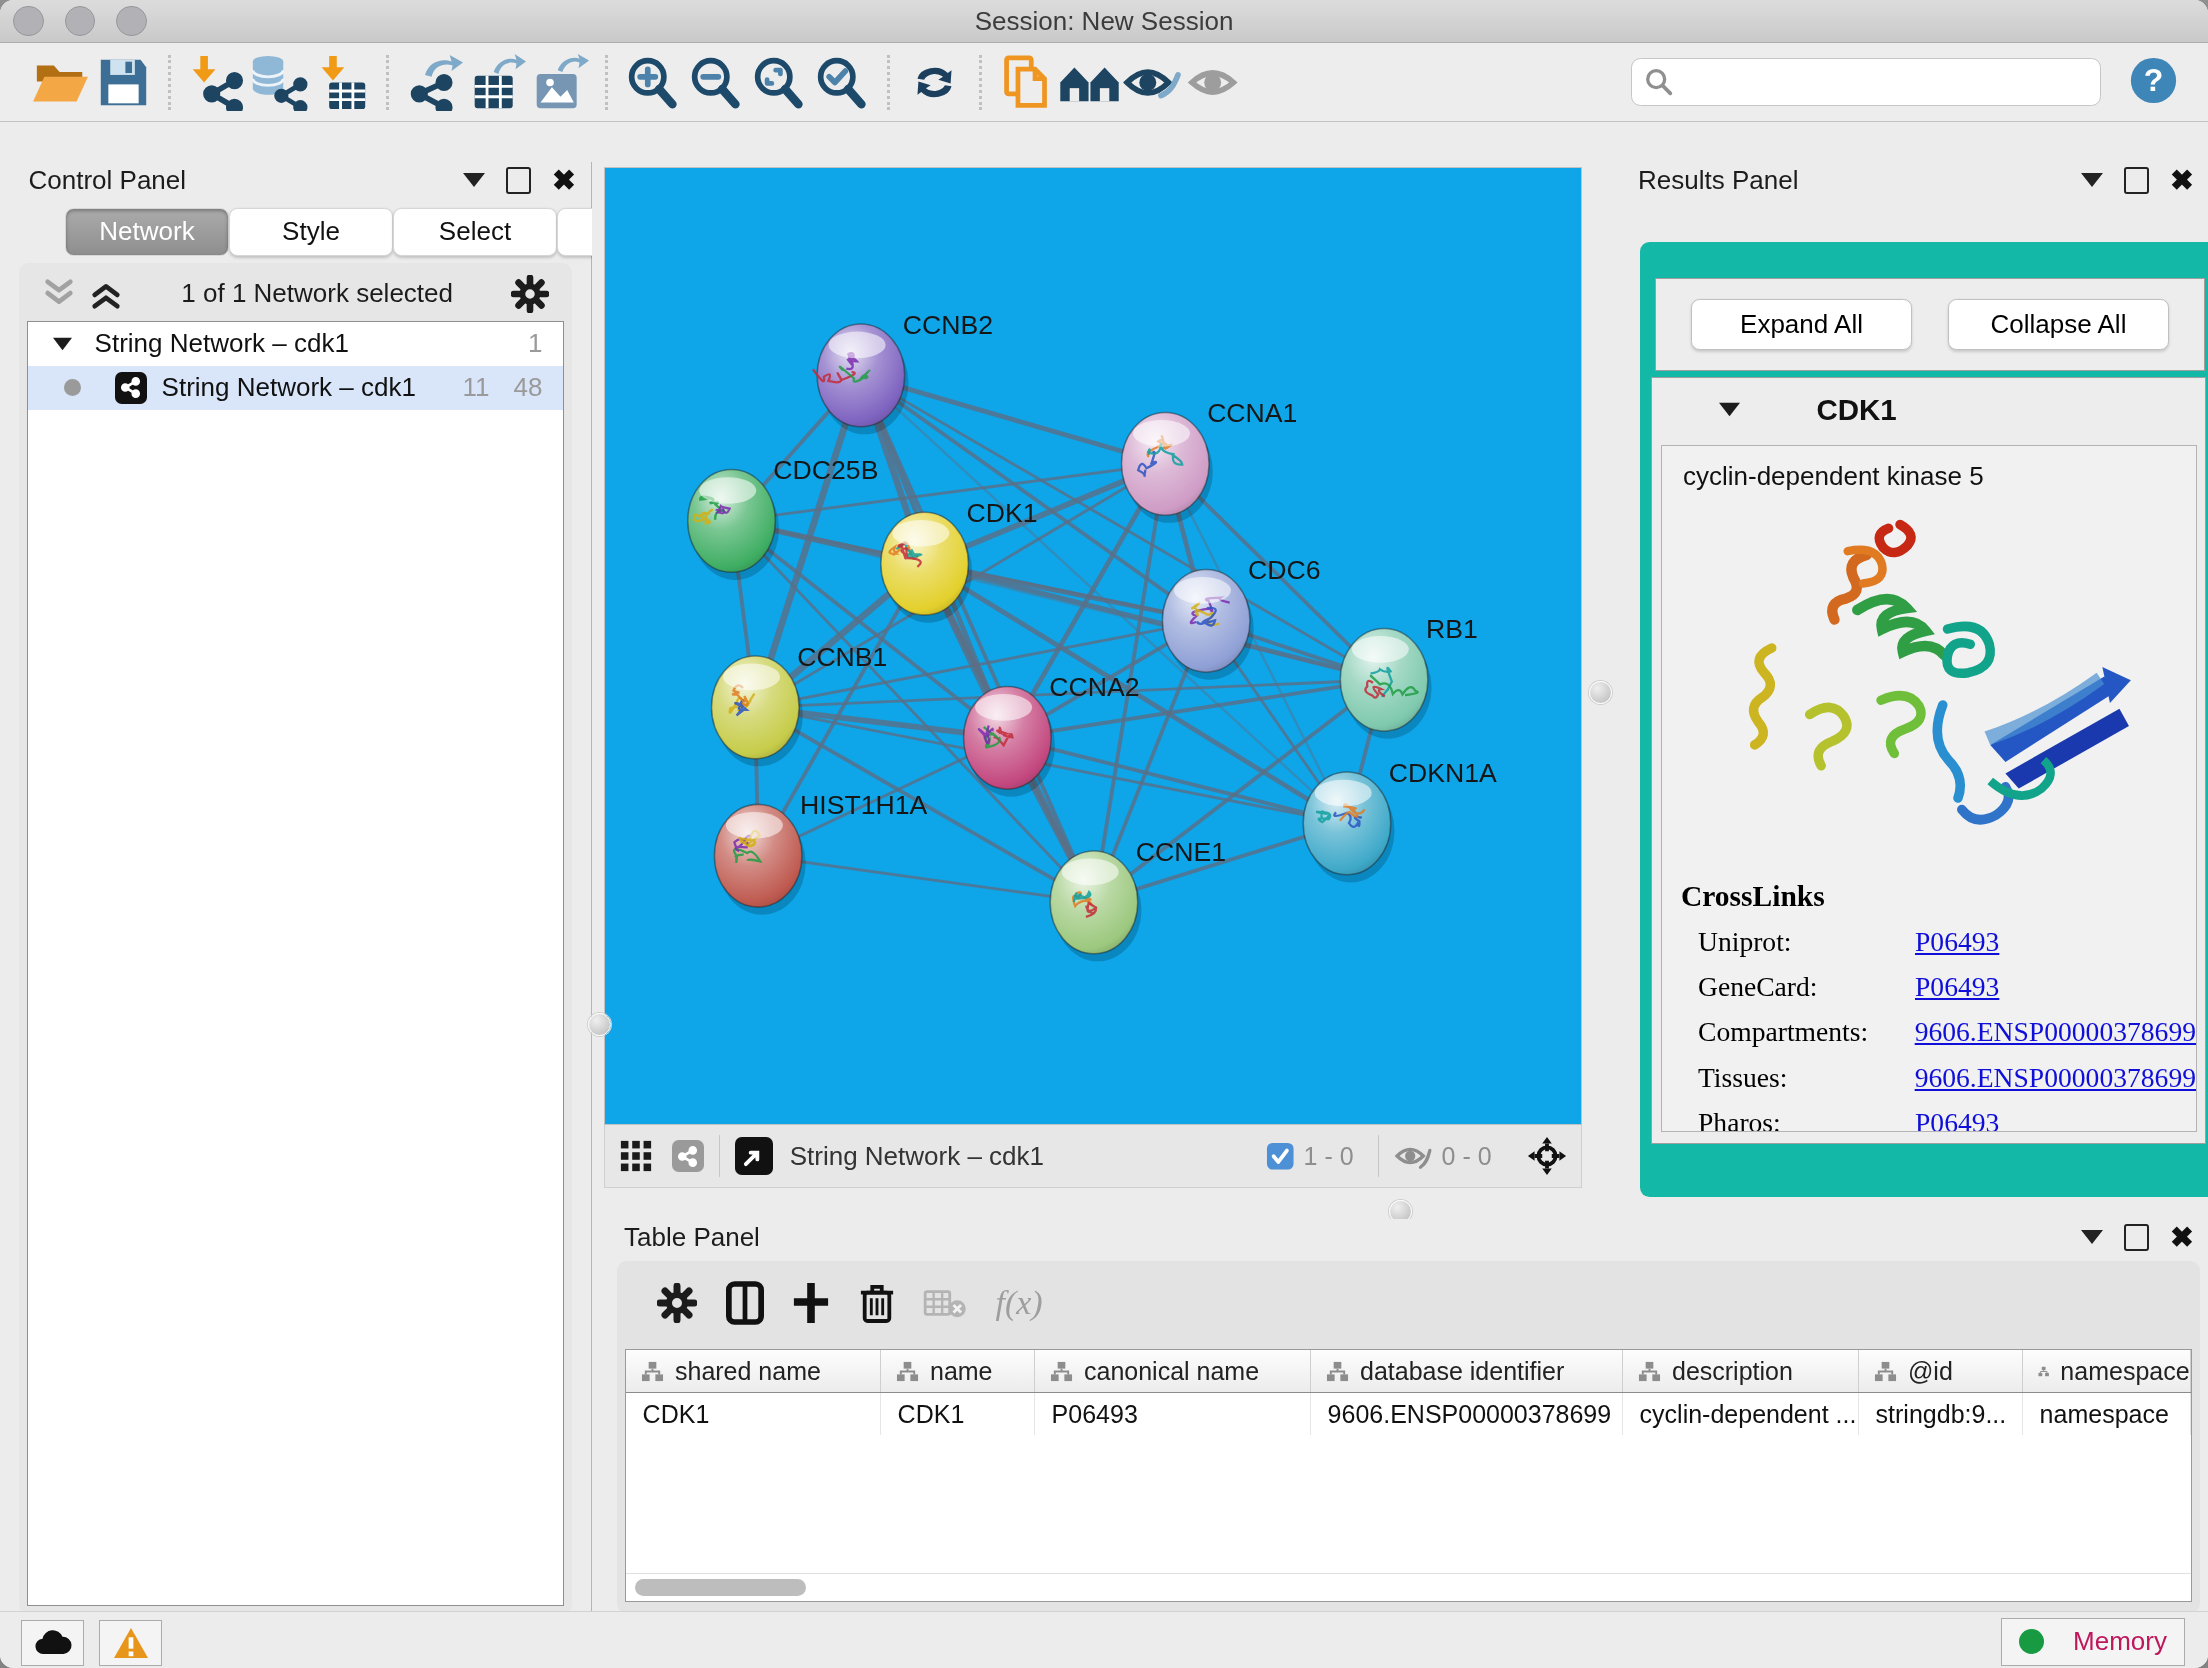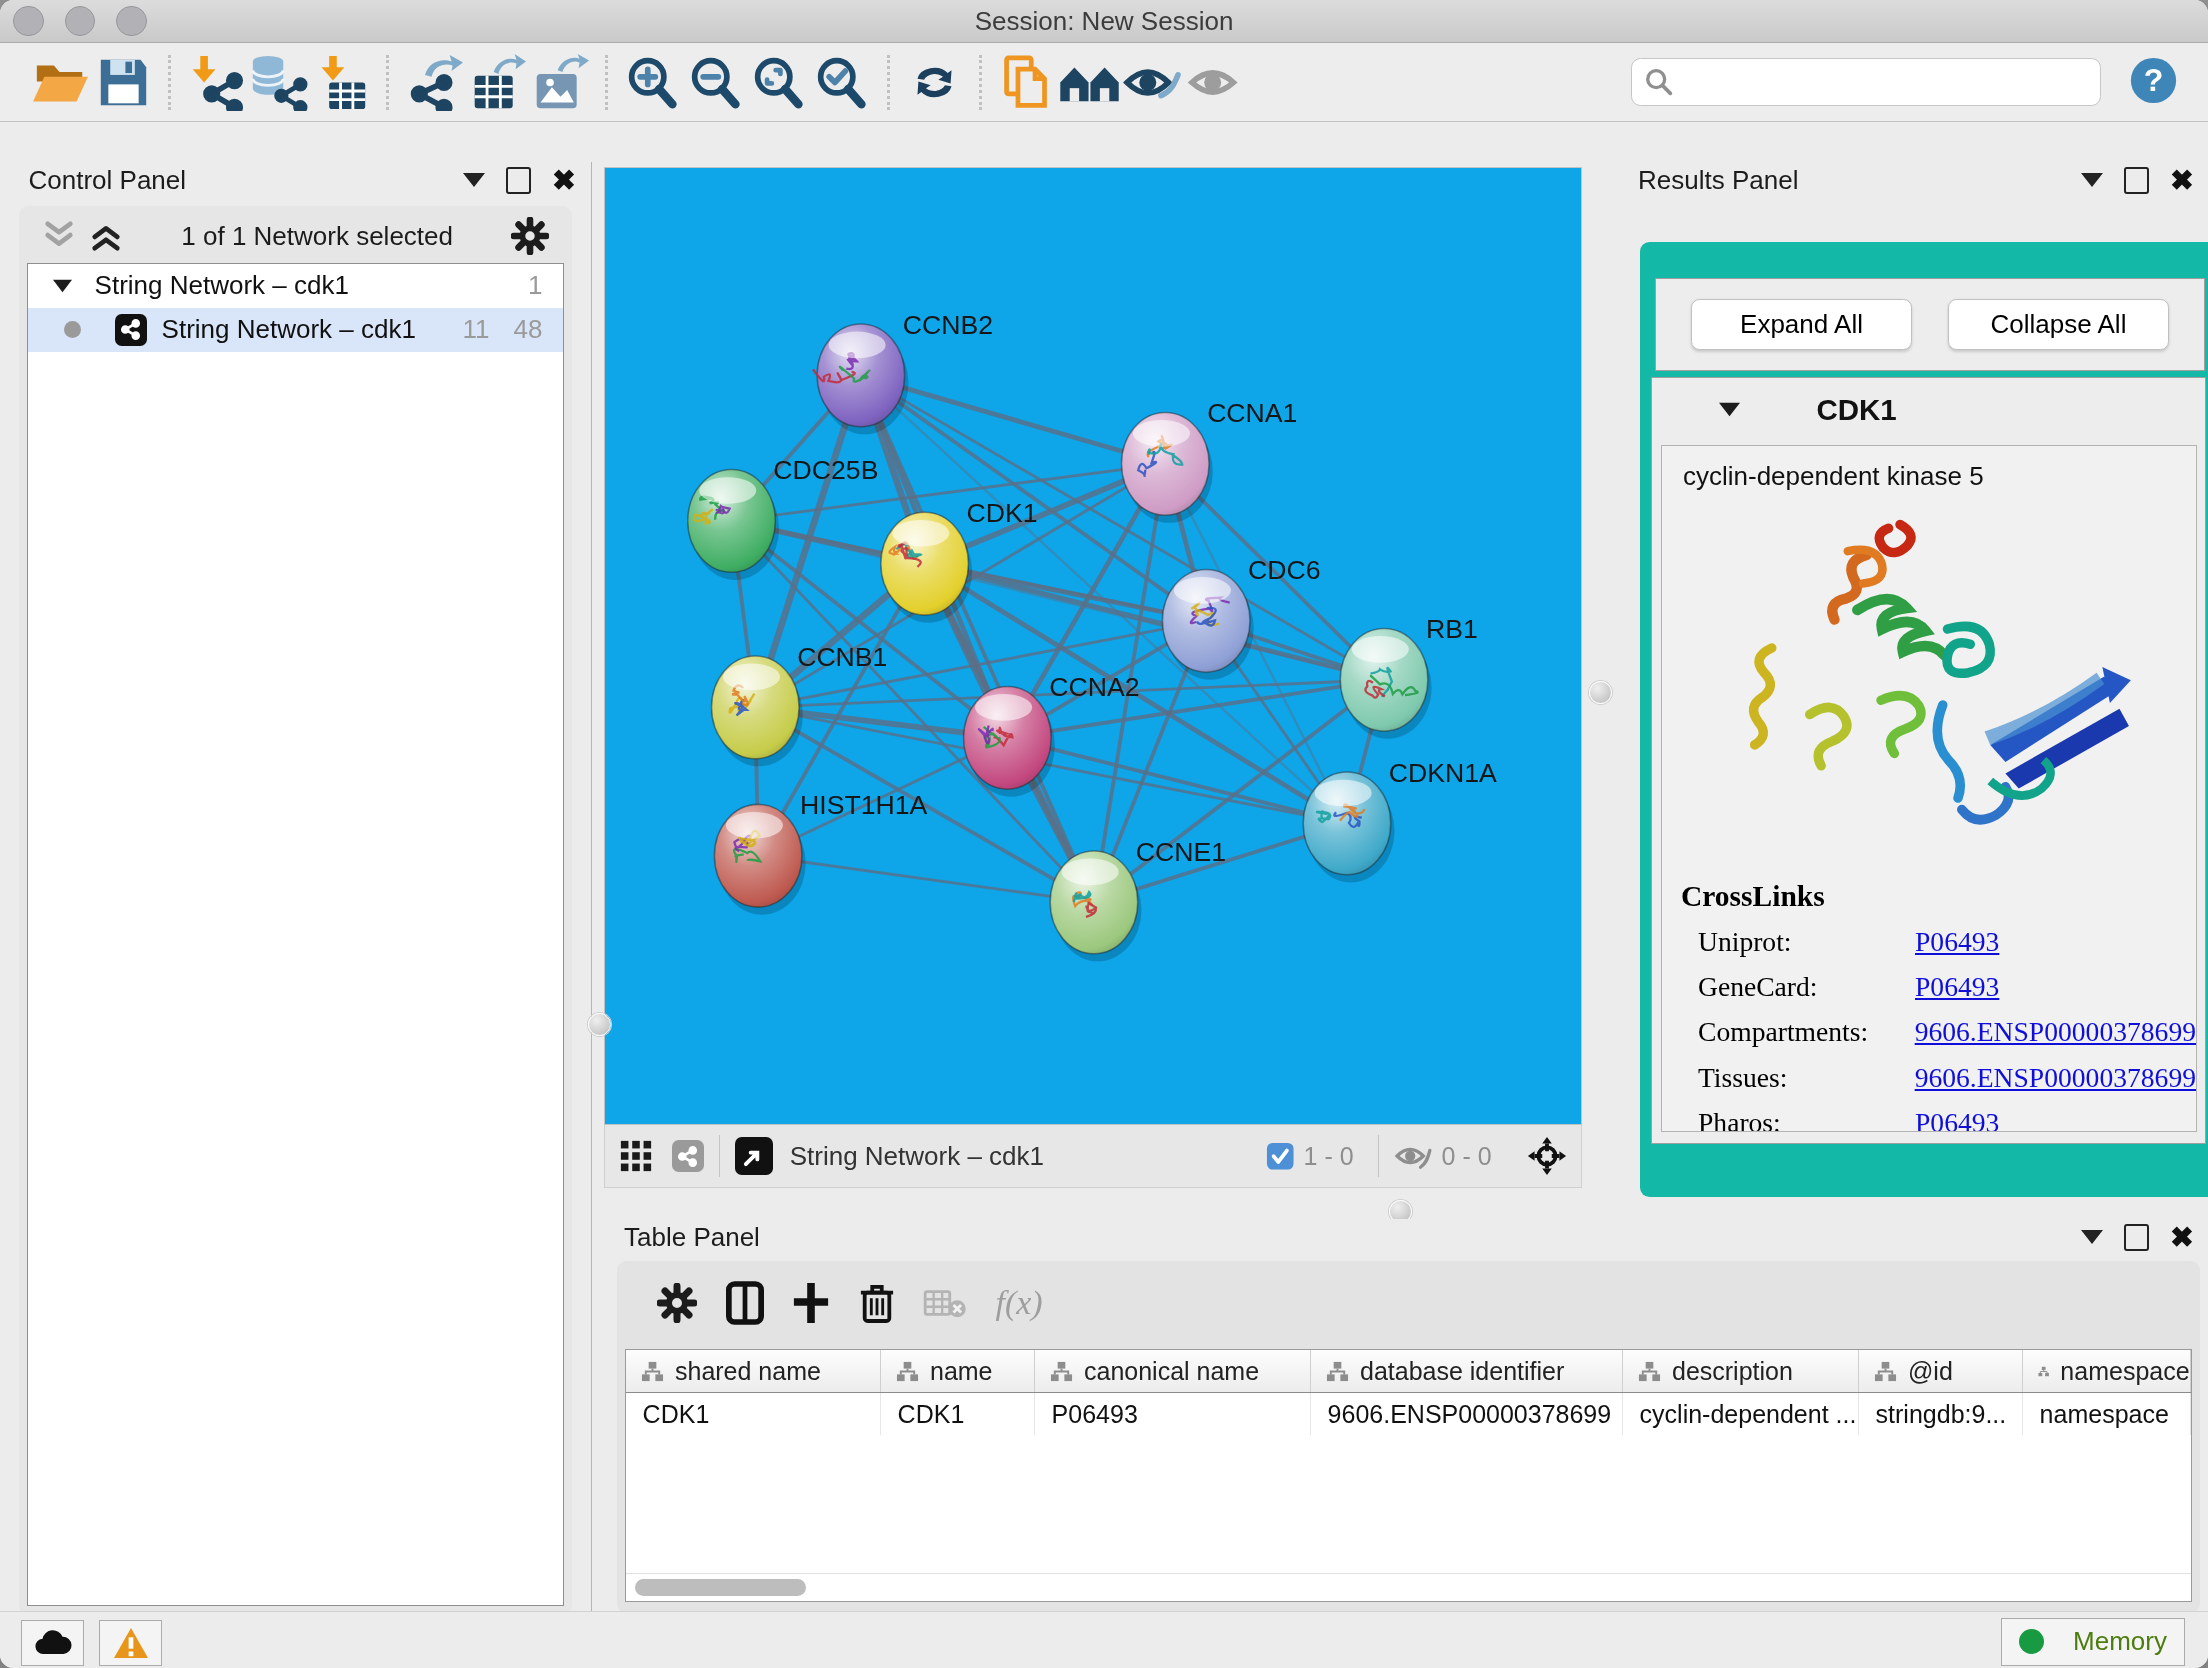--- a/index.html
+++ b/index.html
@@ -75,21 +75,21 @@
   .td{display:flex;align-items:center;padding-left:17px;font-size:25px;color:#111;border-right:1px solid #e6e6e6;box-sizing:border-box;overflow:hidden;white-space:nowrap;}
   #tp-scroll{margin-top:auto;height:27px;border-top:1px solid #e0e0e0;display:flex;align-items:center;}
   #tp-thumb{width:171px;height:17px;border-radius:8.6px;background:#bdbdbd;margin-left:9.5px;}
   #tp-tabs{position:absolute;left:0;top:407px;width:100%;display:flex;justify-content:center;}
   #tp-tabs .tab{border-radius:0;min-width:143px;}
   #tp-tabs .tab:first-child{border-radius:8.6px 0 0 8.6px;}
   #tp-tabs .tab:last-child{border-radius:0 8.6px 8.6px 0;}
   
   #statusbar{position:absolute;left:0;top:1611px;width:100%;height:57px;background:#ececec;border-top:1px solid #d2d2d2;}
   .sb-btn{position:absolute;top:7.6px;width:61px;height:44px;background:#f4f4f4;border:1.9px solid #ababab;display:flex;align-items:center;justify-content:center;}
-  #memory-btn{position:absolute;right:23px;top:5.7px;height:46px;background:#f4f4f4;border:1.9px solid #ababab;display:flex;align-items:center;gap:29px;padding:0 17px;font-size:26px;color:#4d7c0f;}
+  #memory-btn{position:absolute;right:23px;top:5.7px;height:46px;background:#f4f4f4;border:1.9px solid #ababab;display:flex;align-items:center;gap:29px;padding:0 17px;font-size:26px;color:#be185d;}
   #memory-dot{width:25px;height:25px;border-radius:50%;background:#189a43;}
   .net-label{font-size:28px;fill:#161616;font-family:"Liberation Sans",sans-serif;}
 </style>
 </head>
 <body>
 
 <div id="window">
 
   <div id="titlebar">
     <div class="tlight"></div>
@@ -258,20 +258,26 @@
     <div id="control-panel">
       <div class="panel-hdr">
         <span>Control Panel</span>
         <span class="spacer"></span>
         <span class="hdr-ctrl">
           <span class="tri-down"></span>
           <span class="float-box"></span>
           <span class="close-x">✖</span>
         </span>
       </div>
+      <div class="tabs-row" id="cp-tabs">
+          <div class="tab active">Network</div>
+          <div class="tab">Style</div>
+          <div class="tab">Select</div>
+          <div class="tab">Sets</div>
+        </div>
       <div id="cp-body">
         <div id="cp-toolrow">
           <svg width="34" height="32" viewBox="0 0 36 34">
             <path d="M6 4 l12 9 12-9 M6 16 l12 9 12-9" stroke="#a2a2a2" stroke-width="5" fill="none" stroke-linecap="round" stroke-linejoin="round"></path>
           </svg>
           <svg width="34" height="32" viewBox="0 0 36 34" style="margin-left:13.3px">
             <path d="M6 30 l12-9 12 9 M6 18 l12-9 12 9" stroke="#222" stroke-width="5" fill="none" stroke-linecap="round" stroke-linejoin="round"></path>
           </svg>
           <div id="cp-status">1 of 1 Network selected</div>
           <svg width="38" height="38" viewBox="0 0 40 40">

